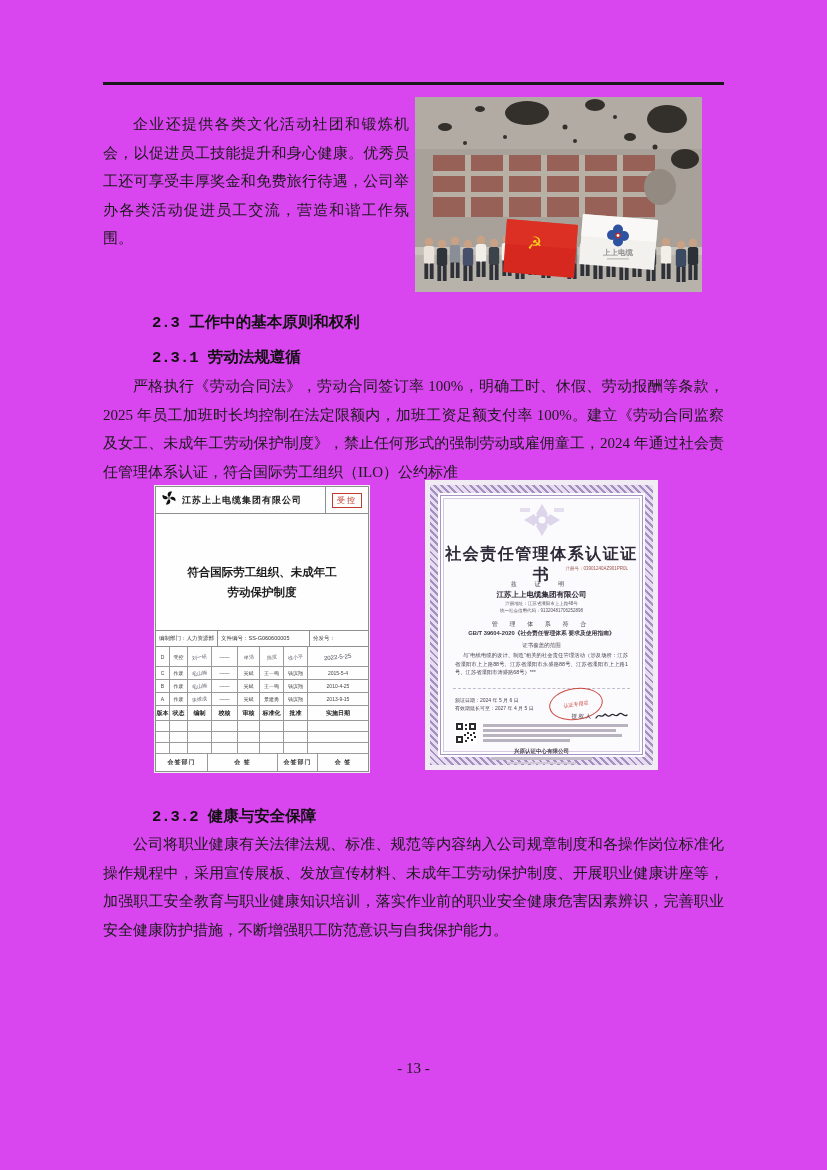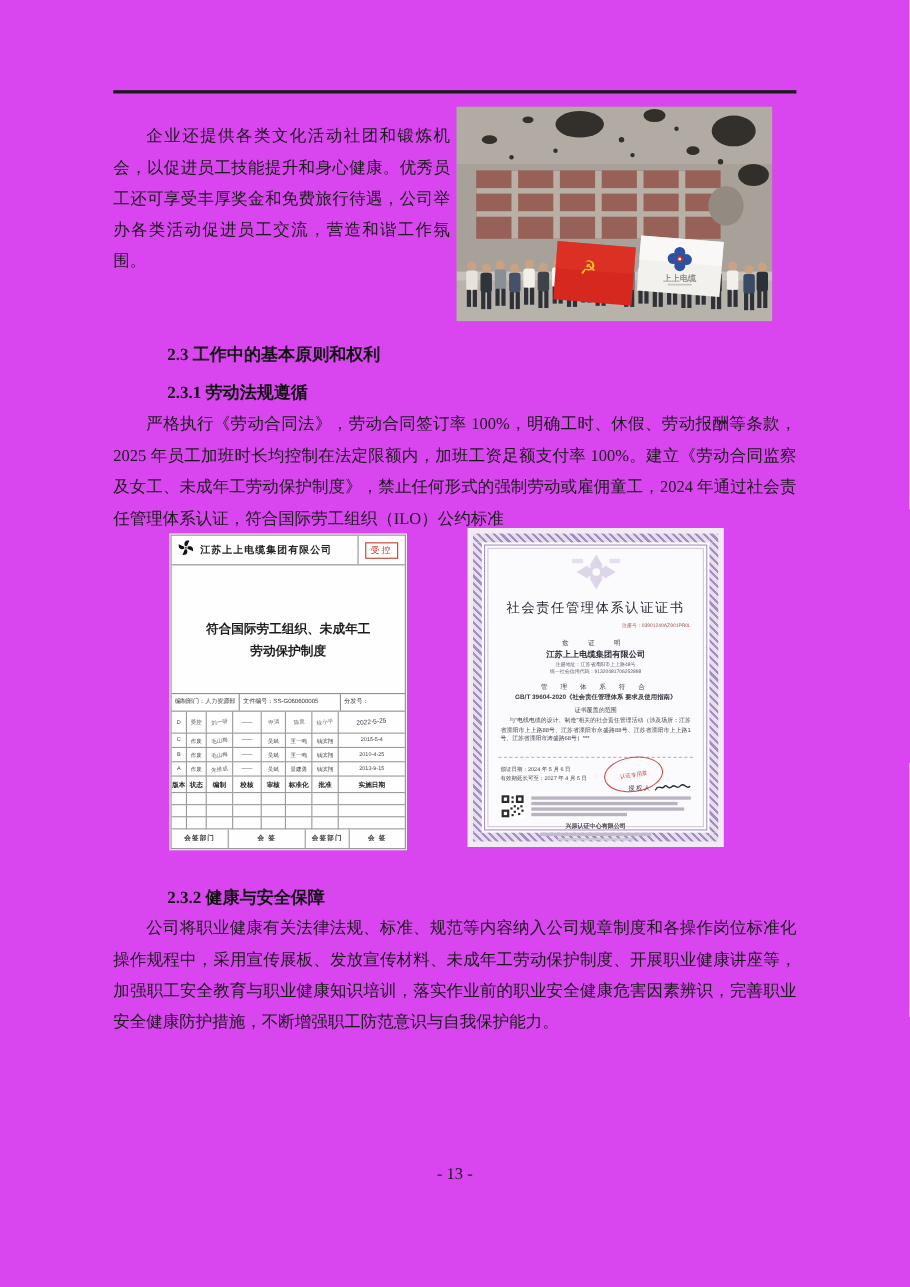--- a/index.html
+++ b/index.html
@@ -9,21 +9,21 @@
 
   
   .header-rule{left:103px;top:82px;width:621px;height:3px;background:#1a1a1a;}
 
   
   .para{font-size:15px;line-height:28.5px;text-align:justify;text-justify:inter-character;}
   .indent{text-indent:2em;}
   .p-intro{left:103px;top:110px;width:306px;}
   .p-labor{left:103px;top:372px;width:621px;}
   .p-health{left:103px;top:830px;width:621px;}
-  .heading{font-family:Liberation Serif, serif;font-weight:bold;font-size:15.5px;color:#111;}
+  .heading{font-family:Liberation Mono, monospace;font-weight:bold;font-size:15.5px;color:#111;}
   .h-23{left:152px;top:312px;}
   .h-231{left:152px;top:347px;}
   .h-232{left:152px;top:806px;}
 
   
   .photo{left:415px;top:97px;width:287px;height:195px;background:#a9a29a;overflow:hidden;}
 
   
   .docscan{left:155px;top:486px;width:212px;height:284px;background:#fefefe;
            border:1px solid #8f8f8f;box-shadow:0 0 0 1px #f2f2f2;font-family:"Liberation Sans","DejaVu Sans",sans-serif;color:#333;}
@@ -53,21 +53,21 @@
   .doc-footer div{border-right:1px solid #9a9a9a;font-size:6px;display:flex;align-items:center;justify-content:center;font-weight:bold;color:#333;letter-spacing:1px;}
   .doc-footer div:last-child{border-right:none;}
 
   
   .cert{left:425px;top:480px;width:233px;height:290px;background:#f1ecf4;padding:5px;box-sizing:border-box;}
   .cert-border{width:100%;height:100%;box-sizing:border-box;border:8px solid;
                border-image:repeating-linear-gradient(45deg,#a48fc0 0 2px,#e6def0 2px 5px) 8;background:#fbfafd;}
   .cert-inner{position:relative;margin:2px;height:calc(100% - 6px);border:1px solid #a995c5;box-shadow:inset 0 0 0 2px #fff,inset 0 0 0 3px #d5c9e4;
               font-family:"Liberation Sans","DejaVu Sans",sans-serif;color:#3a3540;}
   .cert-emblem{position:absolute;top:6px;left:50%;transform:translateX(-50%);opacity:.75;}
-  .cert-title{position:absolute;top:48px;width:100%;text-align:center;font-weight:normal;font-size:12px;letter-spacing:1.5px;color:#2e2936;}
+  .cert-title{position:absolute;top:48px;width:100%;text-align:center;font-weight:bold;font-size:16px;letter-spacing:1.5px;color:#2e2936;}
   .cert-regno{position:absolute;top:70px;right:14px;font-size:4.5px;color:#9c544a;}
   .cert-certify{position:absolute;top:84px;width:100%;text-align:center;font-size:6px;letter-spacing:8px;color:#4a4450;}
   .cert-company{position:absolute;top:94px;width:100%;text-align:center;font-weight:bold;font-size:7.5px;color:#2e2936;}
   .cert-addr{position:absolute;top:105px;width:100%;text-align:center;font-size:4.5px;color:#5c5664;}
   .cert-code{position:absolute;top:112px;width:100%;text-align:center;font-size:4.5px;color:#5c5664;}
   .cert-syslabel{position:absolute;top:124px;width:100%;text-align:center;font-size:6px;letter-spacing:5px;color:#4a4450;}
   .cert-standard{position:absolute;top:133px;width:100%;text-align:center;font-size:5.8px;font-weight:bold;color:#3a3540;}
   .cert-scopelabel{position:absolute;top:146px;width:100%;text-align:center;font-size:5.5px;color:#4a4450;}
   .cert-scope{position:absolute;top:155px;left:14px;right:14px;font-size:5.3px;line-height:8.5px;text-align:justify;color:#443e4c;text-indent:1.5em;}
   .cert-sep{position:absolute;top:192px;left:12px;right:12px;border-top:1px dashed #c4bccd;}

